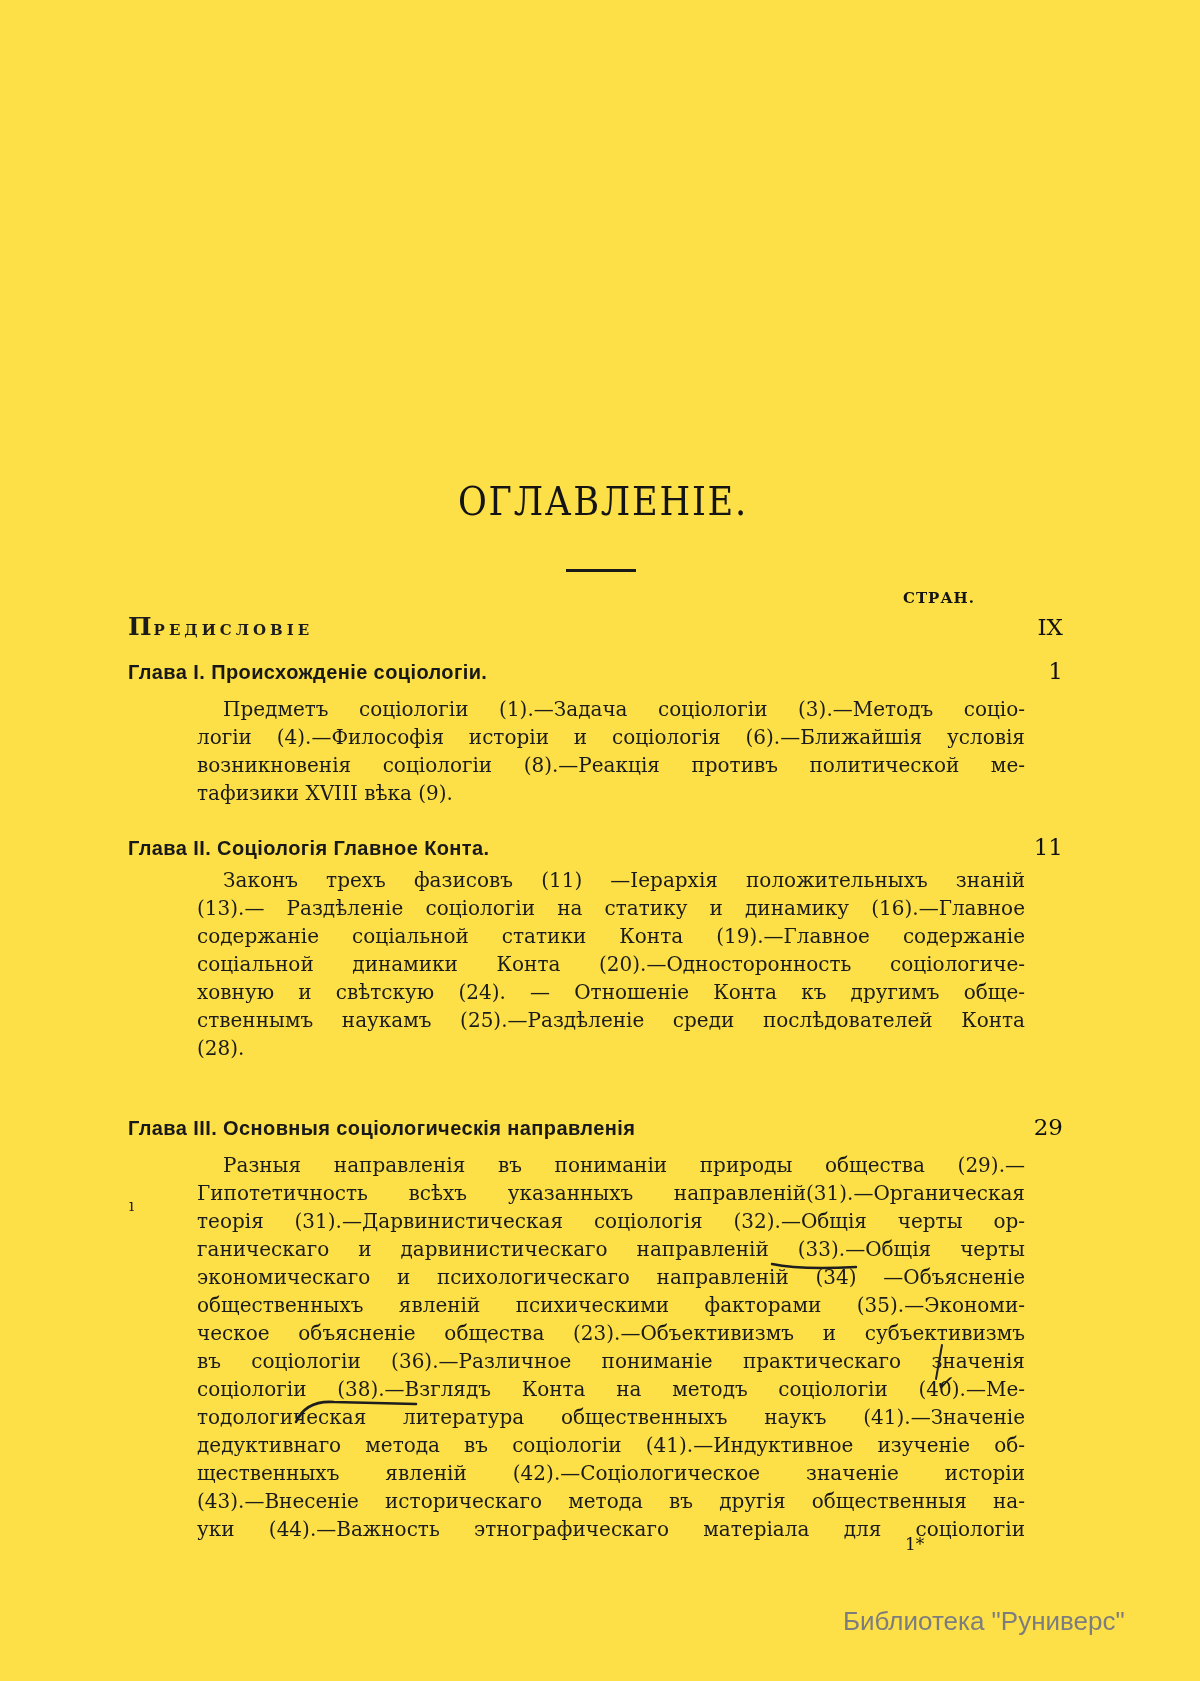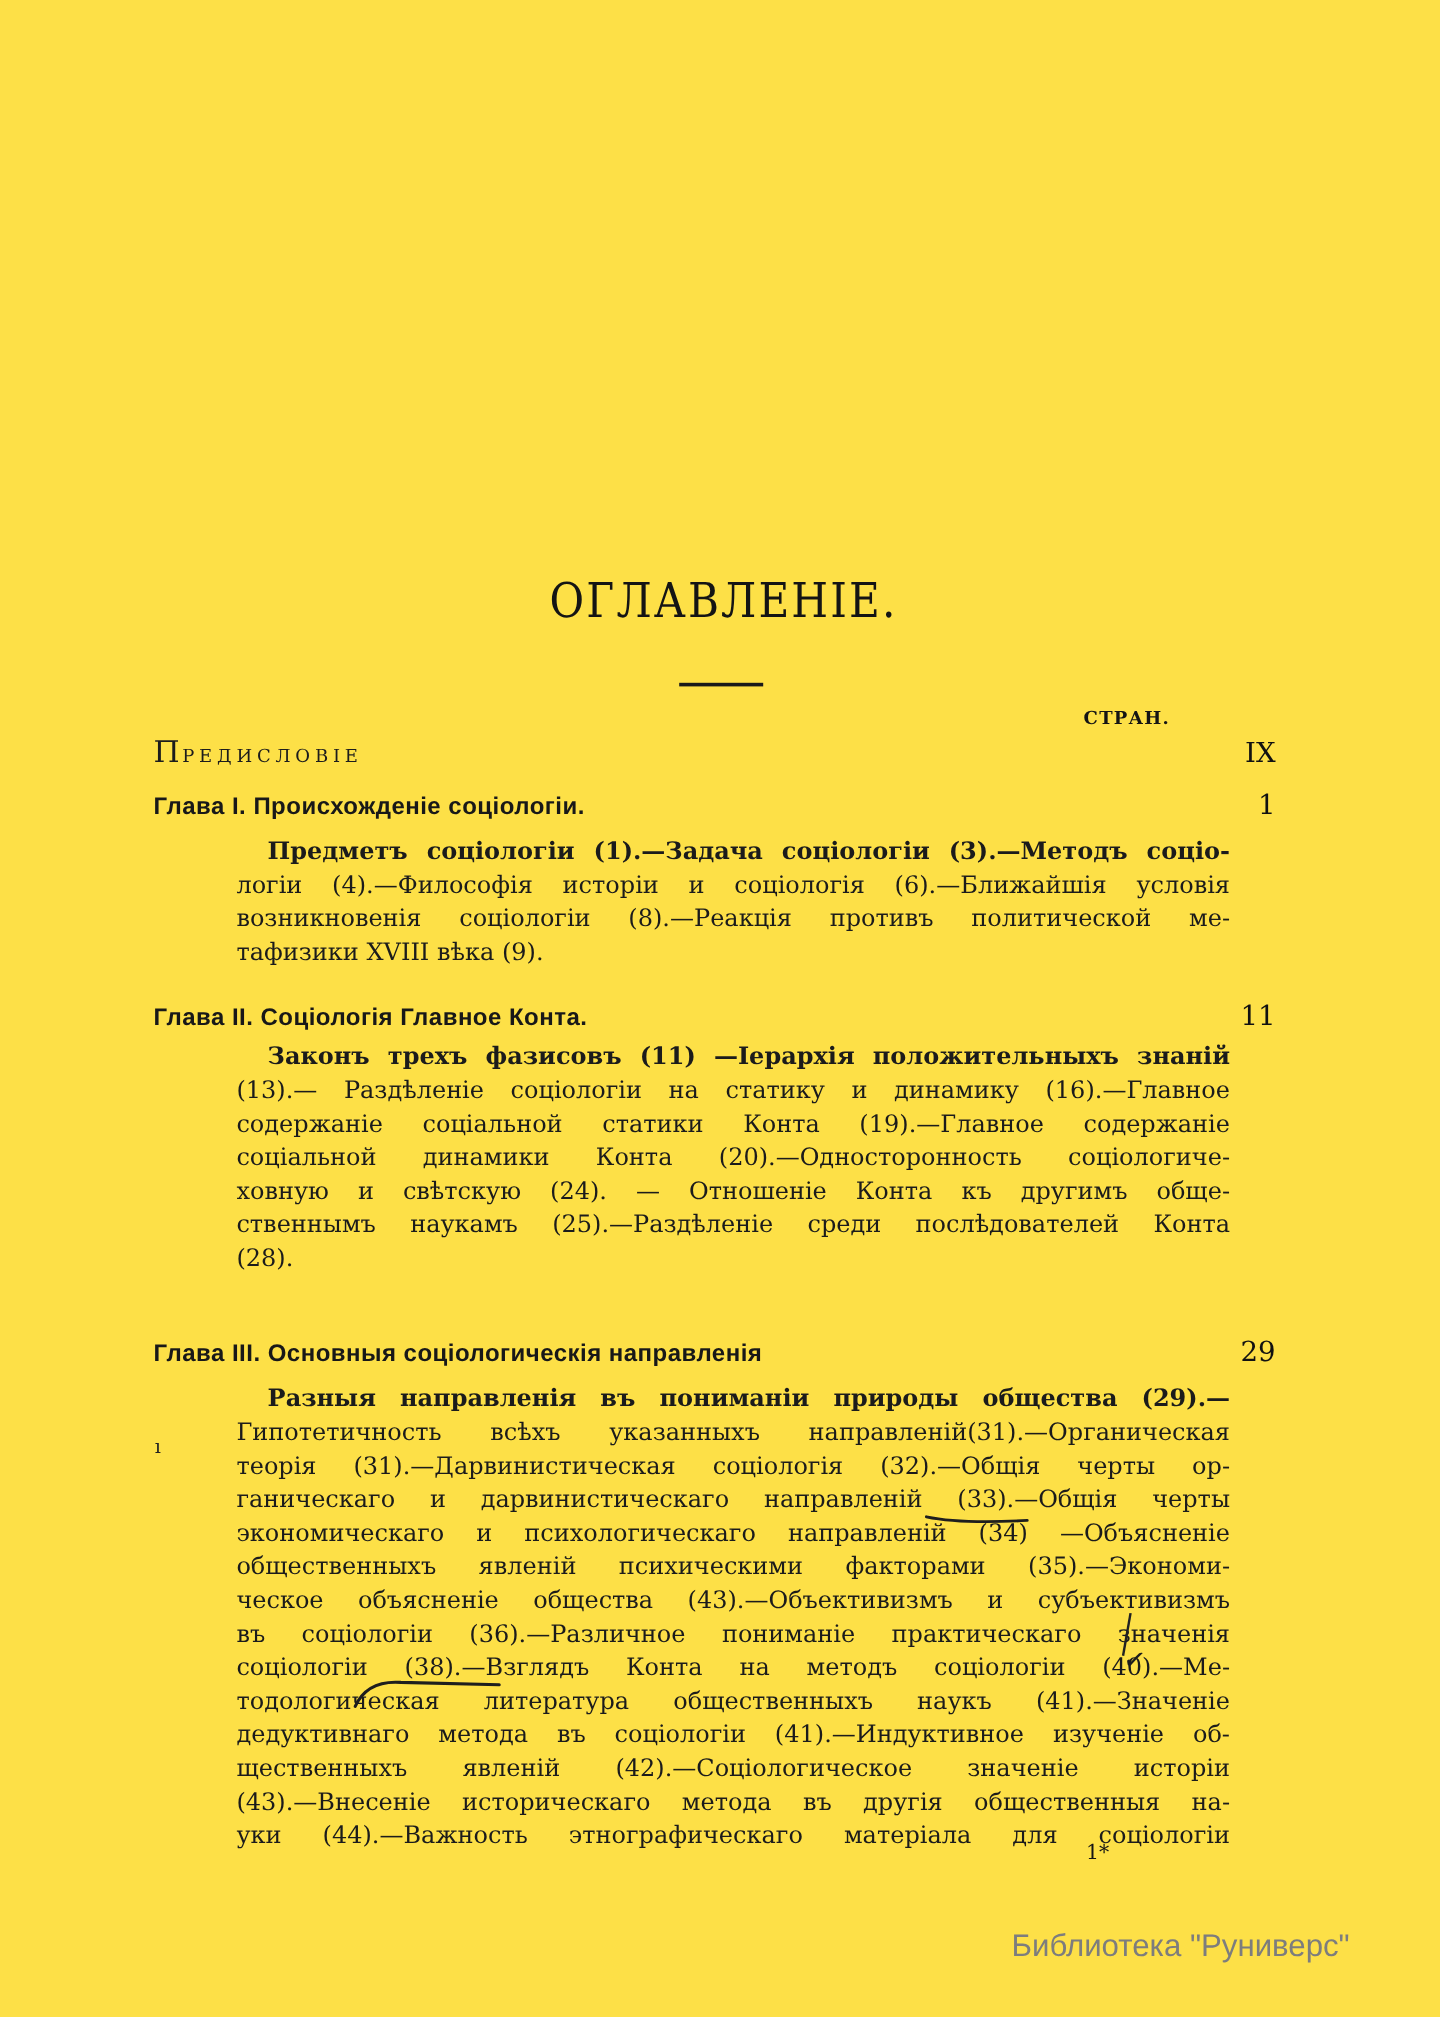--- a/index.html
+++ b/index.html
@@ -20,38 +20,38 @@
   .col-header {
     position:absolute; left:903px; top:589px; width:160px;
     text-align:left; font-size:15px; font-weight:bold; letter-spacing:1px;
   }
   .toc-row {
     position:absolute; left:128px; width:935px;
     display:flex; justify-content:space-between; align-items:baseline;
   }
   .preface-label {
     text-transform:uppercase; font-size:15px; letter-spacing:4px;
-    font-weight:400; color:#1c1c1c;text-align:right;
+    font-weight:700; color:#1c1c1c;text-align:right;
   }
   .preface-label::first-letter { font-size:25px; letter-spacing:2px; }
   .chapter-heading {
     font-family:"Liberation Sans", sans-serif; font-weight:bold;
     font-size:20px; letter-spacing:0.4px; color:#181818; white-space:nowrap;
   }
   .page-num { font-size:23px; color:#111; white-space:nowrap; }
   .para {
     position:absolute; left:197px; width:828px;
     font-size:20px; color:#1b1b1b;
   }
   .line {
     height:28px; line-height:28px; overflow:hidden;
     text-align:justify; text-align-last:justify; white-space:normal;
   }
   .line.last { text-align-last:left; }
-  .line.indent { text-indent:26px;font-weight:bold; }
+  .line.indent { text-indent:26px; }
   .signature-mark { position:absolute; left:905px; top:1534px; font-size:17px; }
   .margin-mark { position:absolute; left:129px; top:1196px; font-size:16px; color:#222; }
   .pen { position:absolute; pointer-events:none; }
   .check-mark {
     position:absolute; left:936px; top:1370px; font-size:23px; color:#1d1d1d;
     transform:rotate(8deg);
   }
   .pen-stroke-vert {
     position:absolute; left:938px; top:1344px; width:2px; height:36px;
     background:#222; transform:rotate(10deg);
@@ -106,21 +106,21 @@
     <span class="chapter-heading">Глава III. Основныя соціологическія направленія</span>
     <span class="page-num">29</span>
   </div>
   <div class="para" style="top:1151px;">
     <div class="line indent">Разныя направленія въ пониманіи природы общества (29).—</div>
     <div class="line">Гипотетичность всѣхъ указанныхъ направленій(31).—Органическая</div>
     <div class="line">теорія (31).—Дарвинистическая соціологія (32).—Общія черты ор-</div>
     <div class="line">ганическаго и дарвинистическаго направленій (33).—Общія черты</div>
     <div class="line">экономическаго и психологическаго направленій (34) —Объясненіе</div>
     <div class="line">общественныхъ явленій психическими факторами (35).—Экономи-</div>
-    <div class="line">ческое объясненіе общества (43).—Объективизмъ и субъективизмъ</div>
+    <div class="line">ческое объясненіе общества (23).—Объективизмъ и субъективизмъ</div>
     <div class="line">въ соціологіи (36).—Различное пониманіе практическаго значенія</div>
     <div class="line">соціологіи (38).—Взглядъ Конта на методъ соціологіи (40).—Ме-</div>
     <div class="line">тодологическая литература общественныхъ наукъ (41).—Значеніе</div>
     <div class="line">дедуктивнаго метода въ соціологіи (41).—Индуктивное изученіе об-</div>
     <div class="line">щественныхъ явленій (42).—Соціологическое значеніе исторіи</div>
     <div class="line">(43).—Внесеніе историческаго метода въ другія общественныя на-</div>
     <div class="line">уки (44).—Важность этнографическаго матеріала для соціологіи</div>
   </div>
 
   <div class="margin-mark">ı</div>

